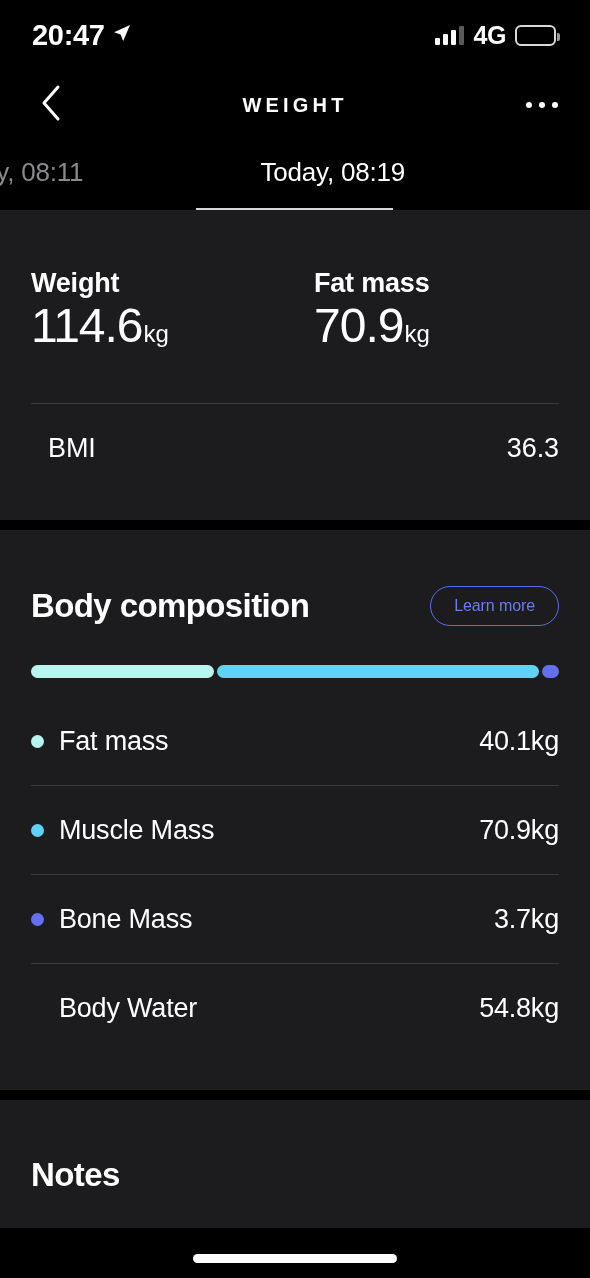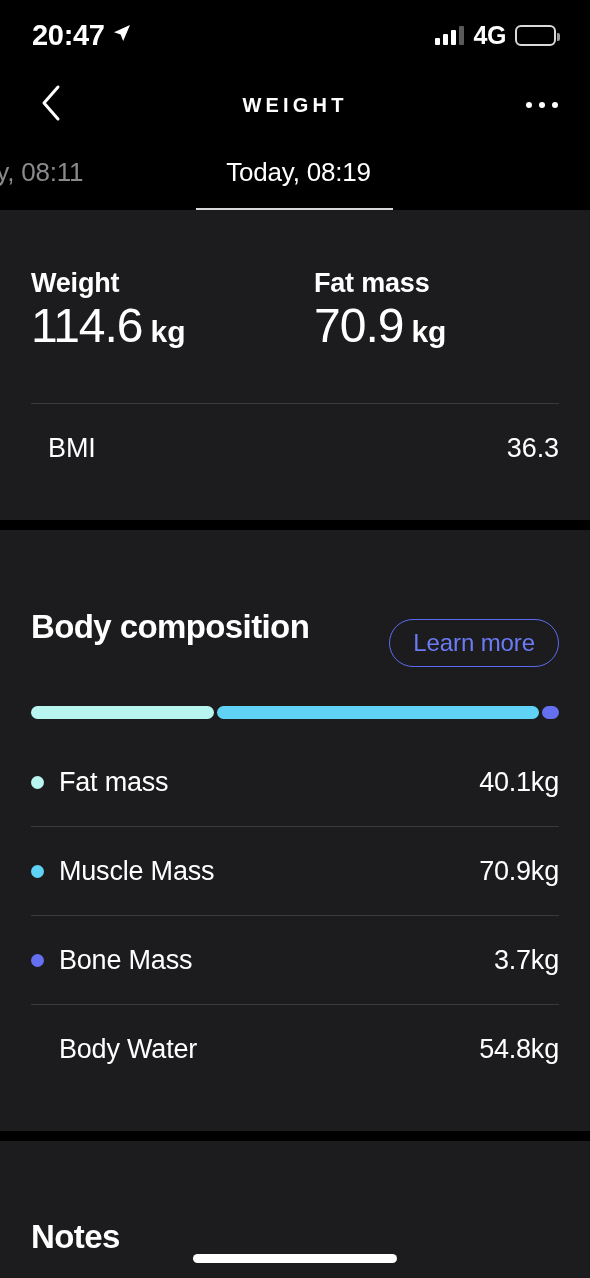--- a/index.html
+++ b/index.html
@@ -42,66 +42,66 @@
   .nav-title { width:100%; text-align:center; color:#fff; font-size:20px;
                font-weight:bold; letter-spacing:4.2px; }
   .nav-more { position:absolute; right:26px; top:50%; transform:translateY(-50%);
               display:flex; gap:7px; align-items:center; height:46px; padding:0 6px; }
   .nav-more span { width:6px; height:6px; border-radius:50%; background:#fff; display:block; }
 
   
   .tabs { height:70px; position:relative; }
   .tab { position:absolute; bottom:22px; font-size:26px; letter-spacing:-0.2px; white-space:nowrap; }
   .tab-prev { left:-18px; color:#8a8a8d; }
-  .tab-cur  { left:200px; width:197px; text-align:center; color:#fff; }
+  .tab-cur  { left:208px; width:197px; text-align:right; color:#fff; }
   .tab-underline { position:absolute; left:196px; bottom:0; width:197px; height:2px;
                    background:#d8d8d8; }
 
   
   .card { background:#1c1c1e; }
   .gap  { background:#000; height:10px; }
   .pad  { padding:0 31px; }
 
   
   .card-summary { padding-top:58px; padding-bottom:56px; }
   .metrics { display:flex; }
   .metric { flex:0 0 auto; }
   .metric:nth-child(1){ width:283px; }
   .metric-label { color:#fff; font-size:27px; font-weight:bold; letter-spacing:-0.2px;
                   margin-bottom:2px; }
   .metric-value { color:#fff; font-size:48px; font-weight:300; letter-spacing:-1px;
                   line-height:1.05; display:flex; align-items:baseline; }
-  .metric-unit { font-size:30px; font-weight:bold; letter-spacing:0; margin-left:8px; }
+  .metric-unit { font-size:24px; font-weight:normal; letter-spacing:0; margin-left:1px; }
   .divider { height:1px; background:#3a3a3c; margin:52px 0 0; }
   .row-bmi { display:flex; justify-content:space-between; align-items:center;
              padding-top:29px; color:#fff; font-size:27px; font-weight:300; letter-spacing:-0.1px;margin-left:17px; }
 
   
   .card-body { padding-top:56px; padding-bottom:38px; }
   .bc-head { display:flex; align-items:center; justify-content:space-between; }
   .bc-title { color:#fff; font-size:33px; font-weight:bold; letter-spacing:-0.6px; }
-  .learn-more { border:1.6px solid #5b6bf0; color:#6b7bf5; font-size:24px;
+  .learn-more { border:1.6px solid #5b6bf0; color:#6b7bf5; font-size:16px;
                 border-radius:26px; padding:11px 23px; background:transparent;
-                letter-spacing:-0.1px; font-family:inherit; line-height:1; cursor:pointer;margin-top:33px; }
+                letter-spacing:-0.1px; font-family:inherit; line-height:1; cursor:pointer; }
 
   .stackbar { display:flex; gap:3px; margin:39px 0 0; height:13px; }
   .seg { border-radius:7px; height:13px; }
 
   .comp-list { margin-top:19px; }
   .comp-row { display:flex; align-items:center; justify-content:space-between;
               height:88px; }
   .comp-left { display:flex; align-items:center; gap:15px; }
   .dot { width:13px; height:13px; border-radius:50%; display:block; flex:0 0 auto; }
   .dot.hidden { visibility:hidden; }
   .comp-name { color:#fff; font-size:27px; font-weight:300; letter-spacing:-0.2px; }
   .comp-val  { color:#fff; font-size:27px; font-weight:300; letter-spacing:-0.2px; }
   .comp-sep { height:1px; background:#3a3a3c; }
 
   
-  .card-notes { padding-top:77px; height:168px; }
+  .card-notes { padding-top:56px; height:128px; }
   .notes-title { color:#fff; font-size:33px; font-weight:bold; letter-spacing:-0.6px; }
 
   .home-indicator { position:absolute; left:50%; transform:translateX(-50%);
                     bottom:15px; width:204px; height:9px; background:#fff; border-radius:5px; }
 </style>
 </head>
 <body>
 
 <div class="phone">
 

